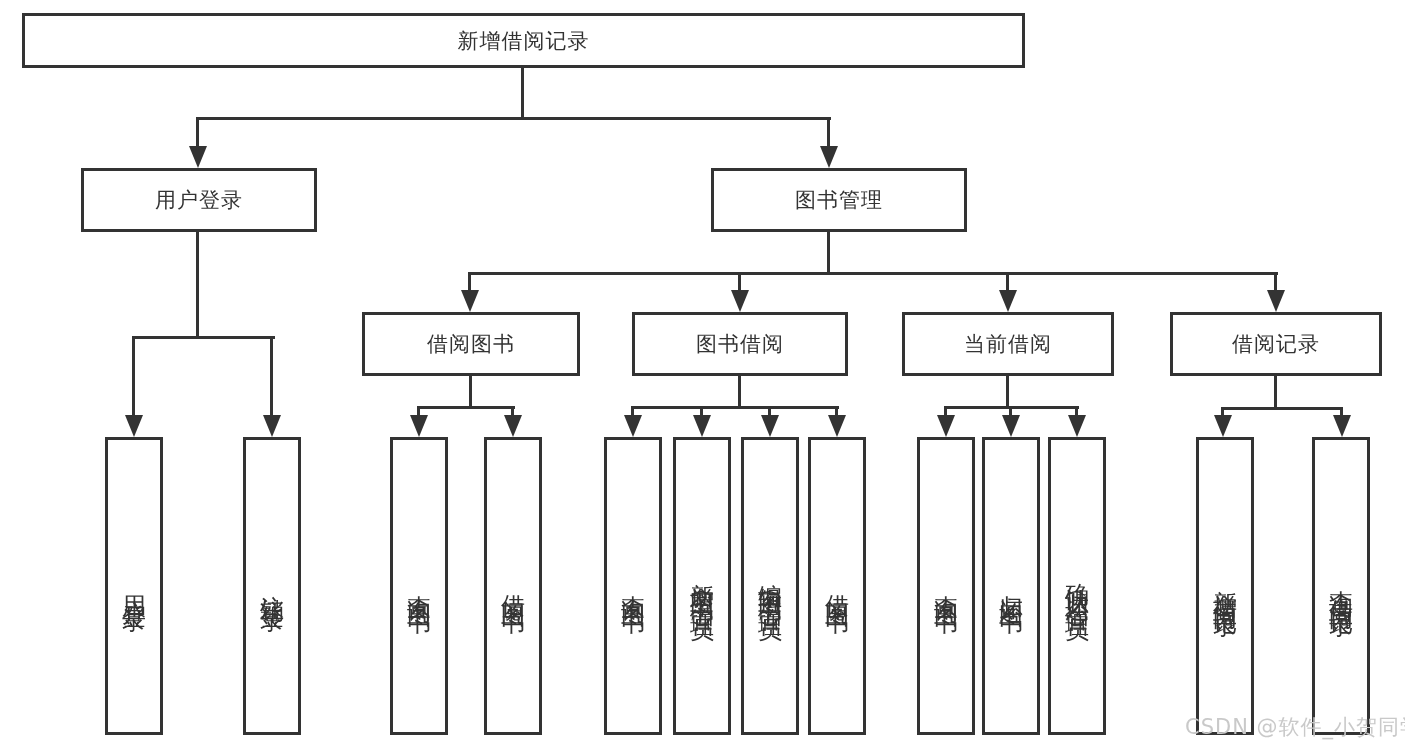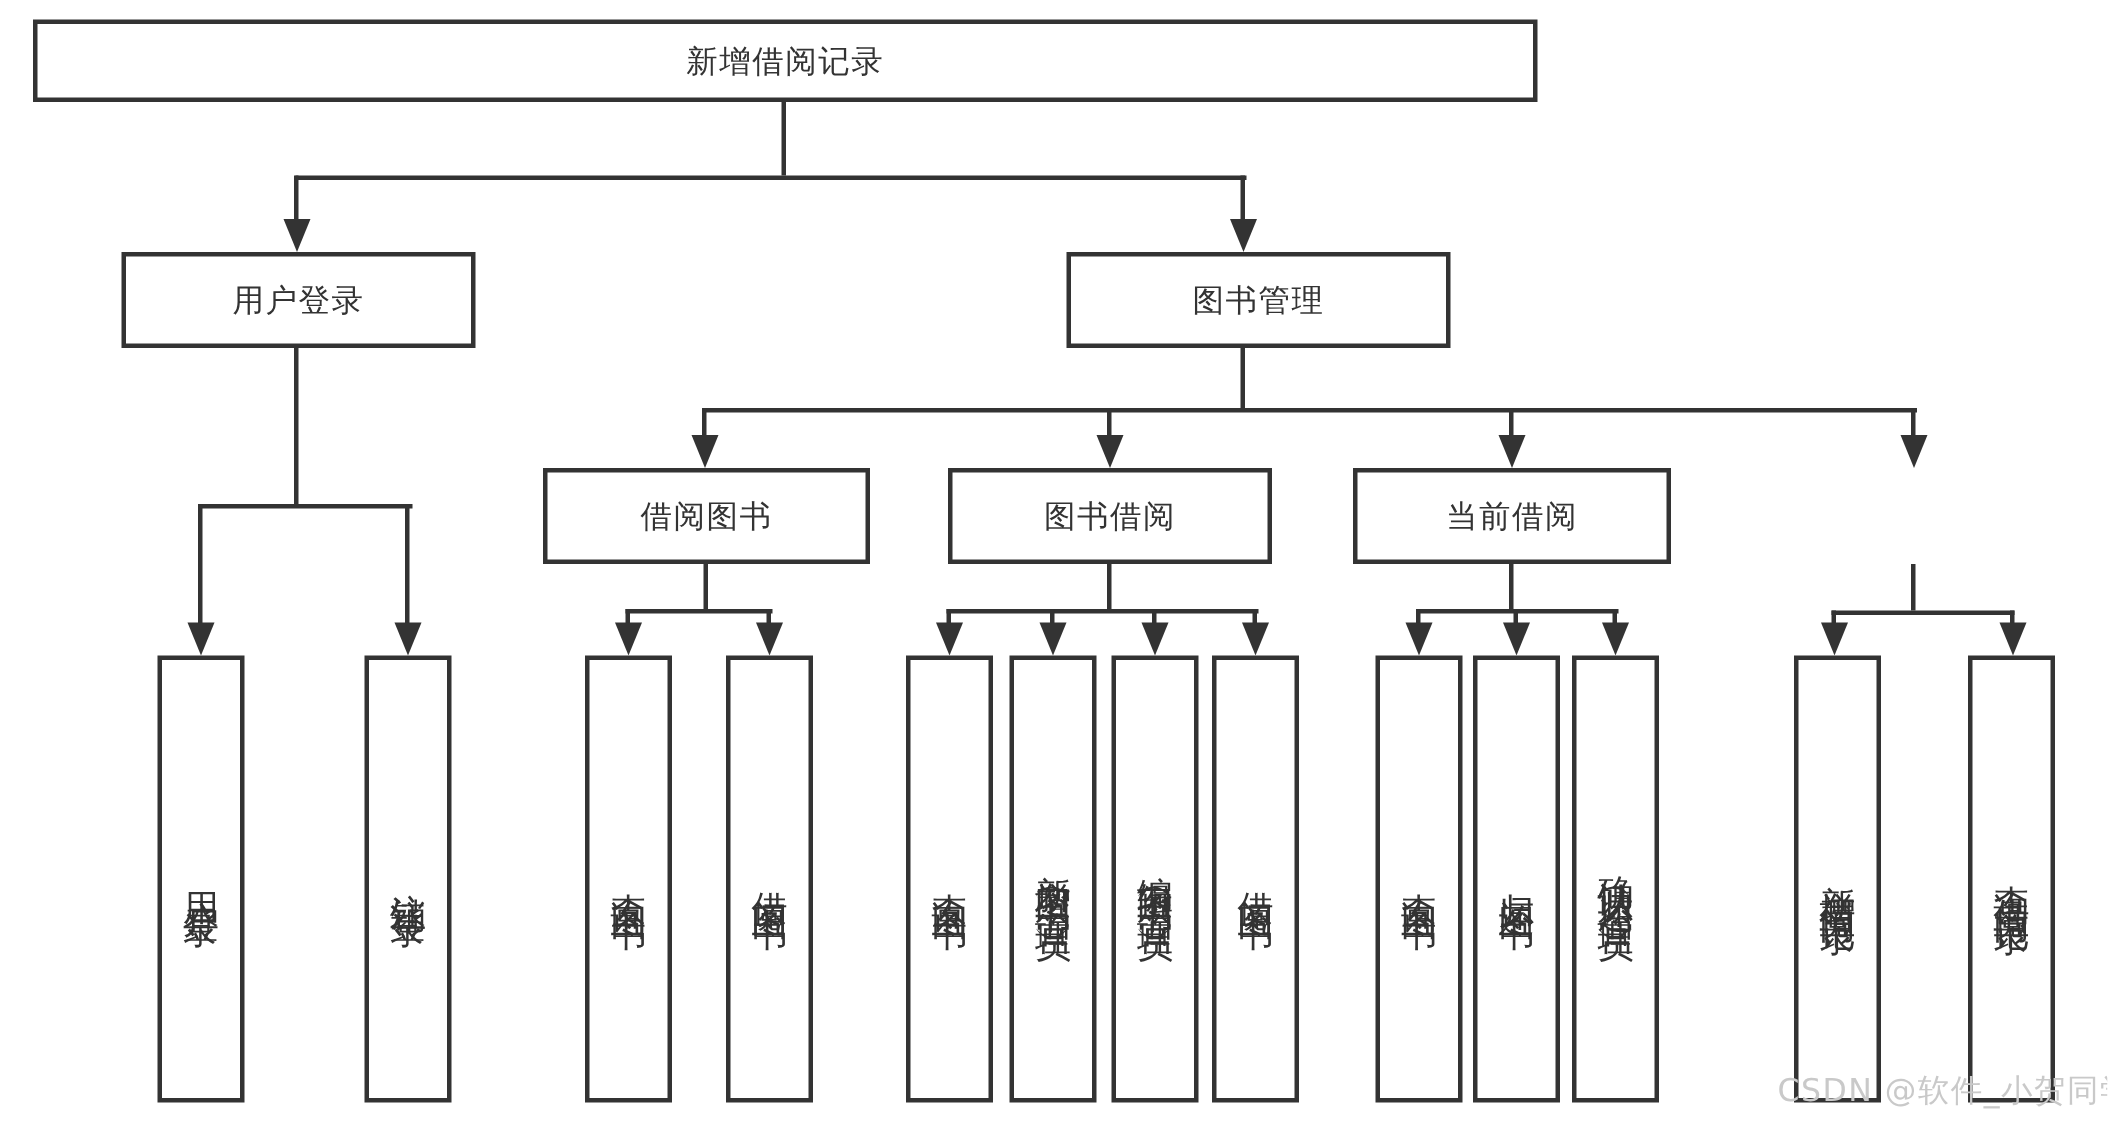--- a/index.html
+++ b/index.html
@@ -42,20 +42,23 @@
   </div>
 
   <div class="hbox" style="left:362px;top:312px;width:218px;height:64px">
     <span>借阅图书</span>
   </div>
   <div class="hbox" style="left:632px;top:312px;width:216px;height:64px">
     <span>图书借阅</span>
   </div>
   <div class="hbox" style="left:902px;top:312px;width:212px;height:64px">
     <span>当前借阅</span>
+  </div>
+  <div class="hbox" style="left:1170px;top:312px;width:212px;height:64px">
+    <span>借阅记录</span>
   </div>
 
   <div class="vbox" style="left:105px;top:437px;width:58px;height:298px">
     <span>用户登录</span>
   </div>
   <div class="vbox" style="left:243px;top:437px;width:58px;height:298px">
     <span>注销登录</span>
   </div>
 
   <div class="vbox" style="left:390px;top:437px;width:58px;height:298px">

